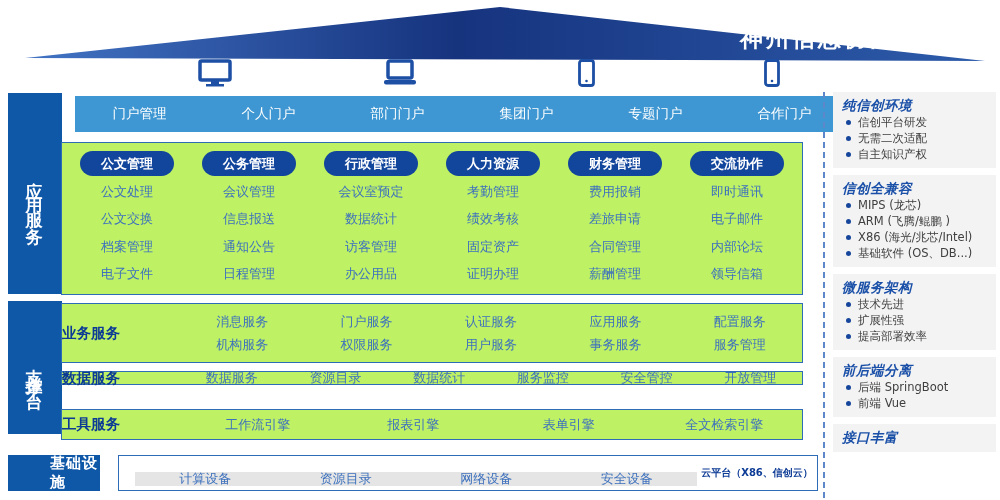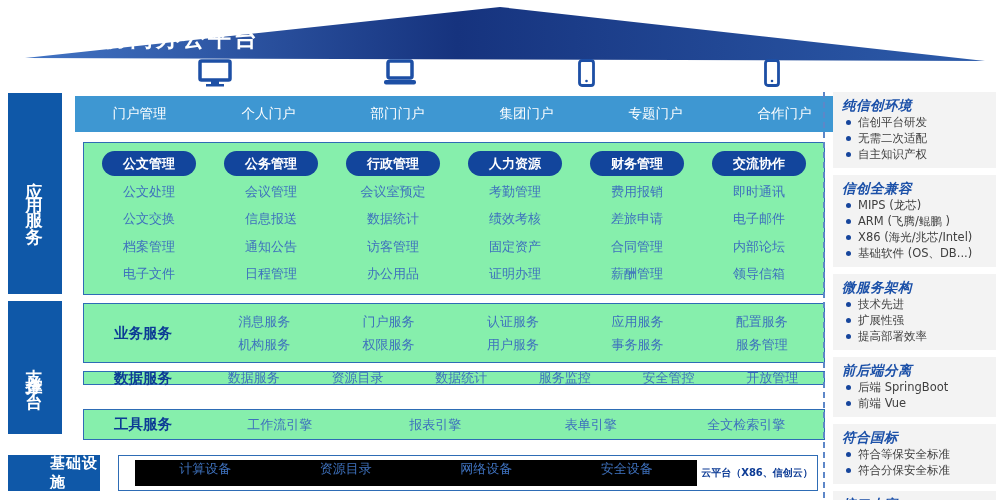--- a/index.html
+++ b/index.html
@@ -1,68 +1,68 @@
 <!DOCTYPE html>
 <html><head>
 <meta charset="utf-8">
 <style>
   * { margin:0; padding:0; box-sizing:border-box; }
   html,body { width:1000px; height:500px; background:#ffffff;
     font-family:"DejaVu Sans","Liberation Sans",sans-serif; overflow:hidden; position:relative; }
 
   
   #roof-svg { position:absolute; left:0; top:0; }
-  #platform-title { position:absolute; top:23px; left:0; right:0; text-align:left;
+  #platform-title { position:absolute; top:23px; left:0; right:0; text-align:right;
     color:#ffffff; font-size:23px; font-weight:bold; letter-spacing:3px; }
 
   
   .devicon { position:absolute; top:59px; }
 
   
   .vlabel { position:absolute; left:8px; width:54px; background:#0f58a8; color:#ffffff;
     font-weight:bold; font-size:17px; display:flex; align-items:center; justify-content:center;
     writing-mode:vertical-lr; text-orientation:upright; }
   #layer-app { top:93px; height:201px; letter-spacing:15px; padding-top:10px; }
   #layer-support { top:301px; height:133px; letter-spacing:8px; padding-top:6px; }
   #layer-infra { position:absolute; left:8px; top:455px; width:92px; height:36px;
     background:#0f58a8; color:#fff; font-weight:bold; font-size:15px;
     display:flex; align-items:center; justify-content:center; letter-spacing:1px;padding-left:42px; }
 
   
-  .panel { position:absolute; left:83px; width:742px; background:#86efac;
+  .panel { position:absolute; left:61px; width:742px; background:#bef264;
     border:1.5px solid #2e6cb5; }
 
   #portal-bar { position:absolute; left:75px; width:774px; top:96px; height:36px;
     background:#3e97d2; display:flex; align-items:center; }
   #portal-bar .pitem { flex:1; text-align:center; color:#ffffff; font-size:13.5px; }
 
   #app-panel { top:142px; height:153px; display:flex; padding:8px 4px 6px; }
   .appcol { flex:1; display:flex; flex-direction:column; }
   .pill { width:94px; height:25px; margin:0 auto 2px; background:#12459c; border-radius:13px;
     color:#fff; font-size:13px; font-weight:bold; display:flex; align-items:center; justify-content:center; }
   .mlist { flex:1; display:flex; flex-direction:column; justify-content:space-around; }
   .mi, .cell { text-align:center; font-size:13px; color:#3e71bd; }
 
-  .rowlabel { width:118px; text-align:center; font-weight:bold; font-size:14.5px; color:#0c3b95; }
+  .rowlabel { width:118px; font-weight:bold; font-size:14.5px; color:#0c3b95; }
 
   #biz-panel { top:303px; height:60px; display:flex; align-items:center; }
   .bizgrid { flex:1; height:100%; display:flex; flex-direction:column; justify-content:space-around;
     padding:6px 0; }
   .brow { display:flex; }
   .brow .cell { flex:1; }
 
   #data-panel { top:371px; height:14px; display:flex; align-items:center; }
   #tool-panel { top:409px; height:31px; display:flex; align-items:center; }
   .cells { flex:1; display:flex; }
   .cells .cell { flex:1; }
 
   
   #infra-panel { position:absolute; left:118px; top:455px; width:700px; height:36px;
     background:#fff; border:1.5px solid #2e6cb5; display:flex; align-items:stretch; }
-  #infra-gray { width:562px; margin:4px 0 4px 16px; background:#000000; display:flex; }
+  #infra-gray { width:562px; margin:16px 0 4px 16px; background:#e5e5e5; display:flex; align-items:center; }
   #infra-gray .cell { flex:1; }
   #cloud-label { flex:1; display:flex; align-items:center; justify-content:center;
     font-size:10px; font-weight:bold; color:#0c3b95; }
 
   
   #divider { position:absolute; left:823px; top:92px; height:406px; width:0;
     border-left:2px dashed #5d87c8; }
 
   
   #sidebar { position:absolute; left:833px; top:92px; width:163px; }
@@ -284,27 +284,16 @@
     <div class="fitem">
         <span class="dot"></span>
         <span>后端 SpringBoot</span>
       </div>
     <div class="fitem">
         <span class="dot"></span>
         <span>前端 Vue</span>
       </div>
   </div>
   <div class="fsec">
-    <div class="ftitle">符合国标</div>
-    <div class="fitem">
-        <span class="dot"></span>
-        <span>符合等保安全标准</span>
-      </div>
-    <div class="fitem">
-        <span class="dot"></span>
-        <span>符合分保安全标准</span>
-      </div>
-  </div>
-  <div class="fsec">
     <div class="ftitle">接口丰富</div>
 
   </div>
 </div>
 
 </body></html>

